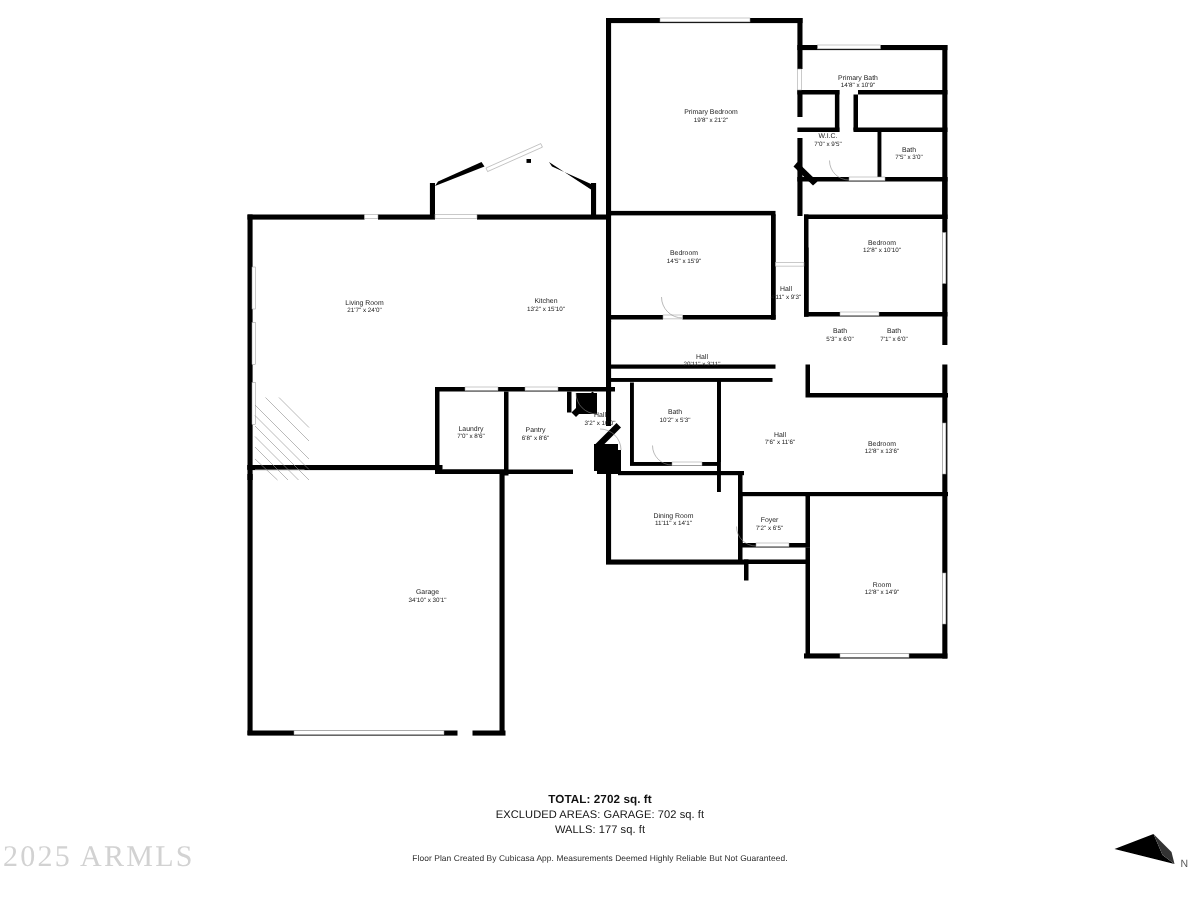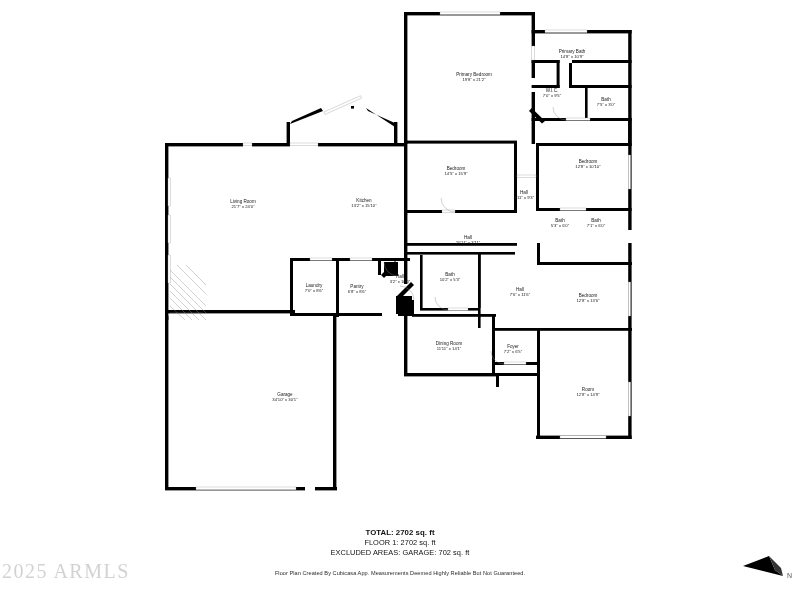--- a/index.html
+++ b/index.html
@@ -341,22 +341,22 @@
         <g>
           <text class="room-label" x="285" y="396">Garage</text>
           <text class="room-dim" x="285" y="401.2">34'10" x 30'1"</text>
         </g>
       </g>
   </svg>
 
   
   <div class="footer-block">
     <div class="f-line f-total">TOTAL: 2702 sq. ft</div>
-    <div class="f-line">FLOOR 1: 2702 sq. ft</div>
     <div class="f-line">EXCLUDED AREAS: GARAGE: 702 sq. ft</div>
+    <div class="f-line">WALLS: 177 sq. ft</div>
     <div class="f-line f-credit">Floor Plan Created By Cubicasa App. Measurements Deemed Highly Reliable But Not Guaranteed.</div>
   </div>
 
   
   <div class="watermark">2025 ARMLS</div>
 
   
   <svg class="compass" viewBox="0 0 60 40">
     <polygon points="48,28 8,18 34,8 40,22" fill="#000000"></polygon>
     <polygon points="48,28 40,22 34,8 46,20" fill="#333333"></polygon>

